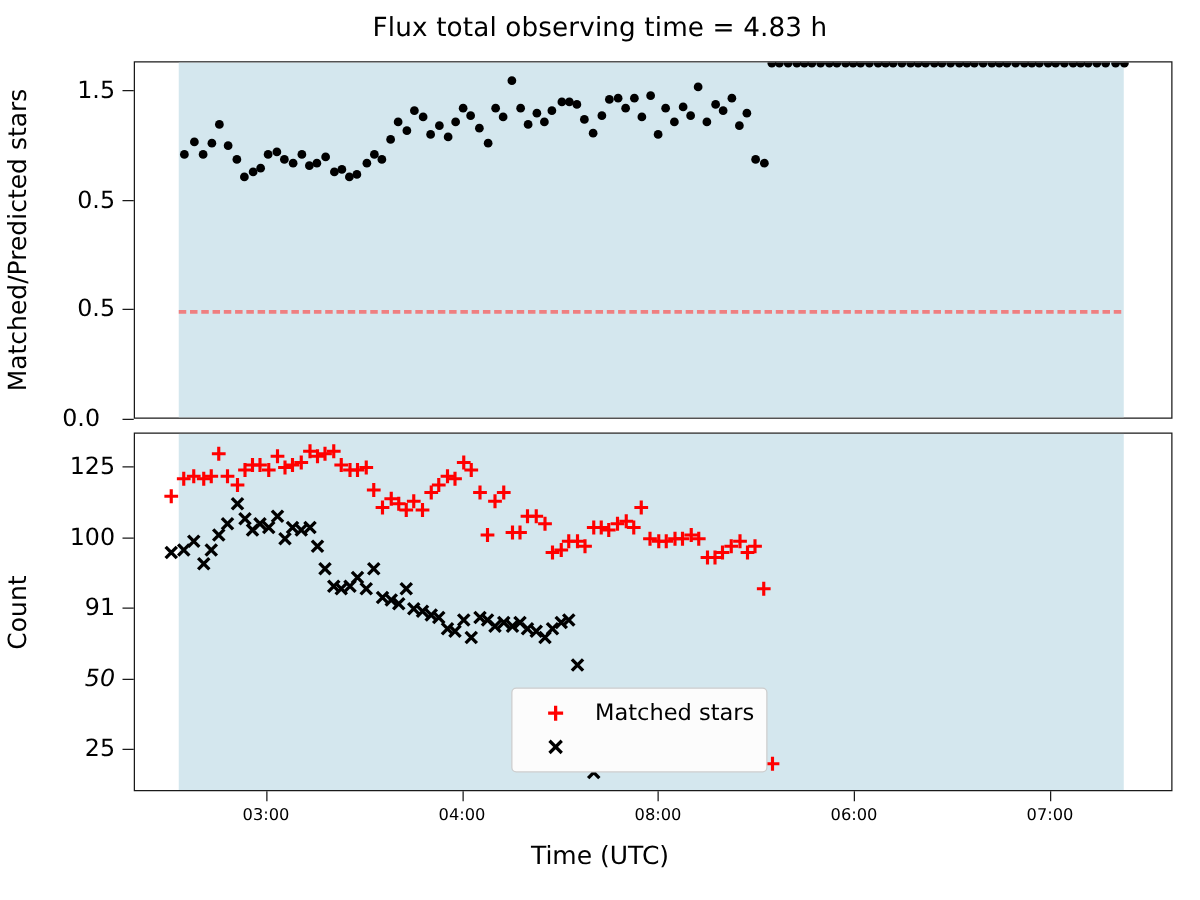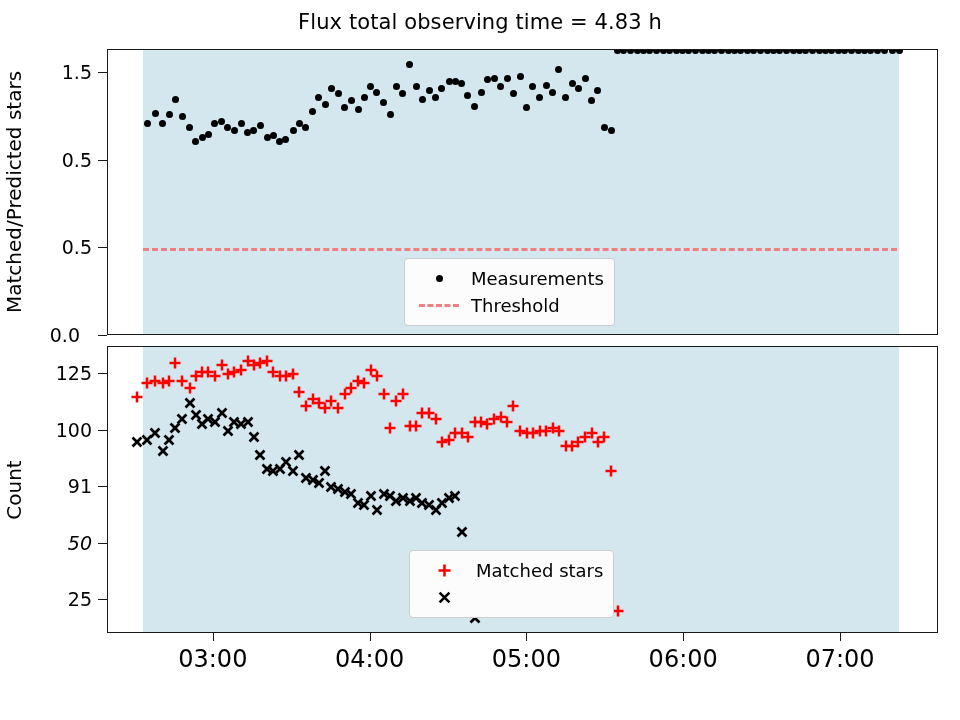--- a/index.html
+++ b/index.html
@@ -26,21 +26,21 @@
 
   .thresh{position:absolute;left:35px;right:37px;height:0;border-top:3.2px dashed #ef7f80;}
 
   .marker{position:absolute;width:14px;height:14px;margin-left:-7px;margin-top:-7px;}
   .marker svg{display:block;}
 
   
   .ytick{position:absolute;left:-9px;width:9px;height:0;border-top:1.7px solid #1a1a1a;}
   .ylab{position:absolute;text-align:right;font-size:19px;color:#000;transform:translateY(-50%);white-space:nowrap;}
   .xtick{position:absolute;top:0;width:0;height:8px;border-left:1.7px solid #1a1a1a;}
-  .xlab{position:absolute;font-size:24px;color:#000;transform:translateX(-50%);white-space:nowrap;}
+  .xlab{position:absolute;font-size:13px;color:#000;transform:translateX(-50%);white-space:nowrap;}
 
   .ylabel{
     position:absolute;font-size:20px;color:#000;white-space:nowrap;
     transform-origin:0 0;transform:rotate(-90deg);
   }
   .xlabel{position:absolute;font-size:20px;color:#000;left:0;width:960px;text-align:center;}
 
   
   .legend{
     position:absolute;background:#fcfcfc;border:1px solid #cdcdcd;border-radius:4px;
@@ -186,34 +186,20 @@
       <div class="ylab" style="left: 18px; width: 62px; top: 335px;">0.0</div>
       <div class="ytick" style="position: absolute; left: 98px; top: 247.27px;"></div>
       <div class="ylab" style="left: 30px; width: 62px; top: 247.27px;">0.5</div>
       <div class="ytick" style="position: absolute; left: 98px; top: 159.54px;"></div>
       <div class="ylab" style="left: 30px; width: 62px; top: 159.54px;">0.5</div>
       <div class="ytick" style="position: absolute; left: 98px; top: 71.8098px;"></div>
       <div class="ylab" style="left: 30px; width: 62px; top: 71.8098px;">1.5</div>
     </div>
   <div class="ylabel" id="ylabTop" style="left: 26px; top: 192px; transform: rotate(-90deg) translate(-50%, -100%);">Matched/Predicted stars</div>
 
-  <div class="legend" id="legTop" style="left: 404px; top: 258px;">
-    <div class="legrow">
-      <span class="legkey">
-          <span class="dotkey"></span>
-        </span>
-      <span class="legtxt">Measurements</span>
-    </div>
-    <div class="legrow">
-      <span class="legkey">
-          <span class="dashkey"></span>
-        </span>
-      <span class="legtxt">Threshold</span>
-    </div>
-  </div>
 
   <div class="axes" id="axBot">
     <div class="shade" id="shadeBot" style="left: 35.2783px; width: 755.74px; background: rgb(212, 231, 238);"></div>
     <div id="ptsMatched">
         <div class="marker" style="left: 29.0066px; top: 49.7165px;">
           <svg width="14" height="14" viewBox="0 0 15 15">
             <path d="M7.5 1.6 V13.4 M1.6 7.5 H13.4" stroke="#ff0000" stroke-width="2.7"></path>
           </svg>
         </div>
         <div class="marker" style="left: 39.1981px; top: 36.1575px;">
@@ -876,20 +862,21 @@
       </span>
     </div>
   </div>
 
   <div id="ticksX">
       <div class="xtick" style="position: absolute; left: 212.835px; top: 633px;"></div>
       <div class="xlab" style="left: 212.835px; top: 645px;">03:00</div>
       <div class="xtick" style="position: absolute; left: 369.627px; top: 633px;"></div>
       <div class="xlab" style="left: 369.627px; top: 645px;">04:00</div>
       <div class="xtick" style="position: absolute; left: 526.42px; top: 633px;"></div>
-      <div class="xlab" style="left: 526.42px; top: 645px;">05:00</div>
+      <div class="xlab" style="left: 526.42px; top: 645px;">08:00</div>
       <div class="xtick" style="position: absolute; left: 683.212px; top: 633px;"></div>
       <div class="xlab" style="left: 683.212px; top: 645px;">06:00</div>
       <div class="xtick" style="position: absolute; left: 840.005px; top: 633px;"></div>
       <div class="xlab" style="left: 840.005px; top: 645px;">07:00</div>
     </div>
+  <div class="xlabel" id="xlabel" style="top:672px;">Time (UTC)</div>
 
 </div>
 
 </body></html>

